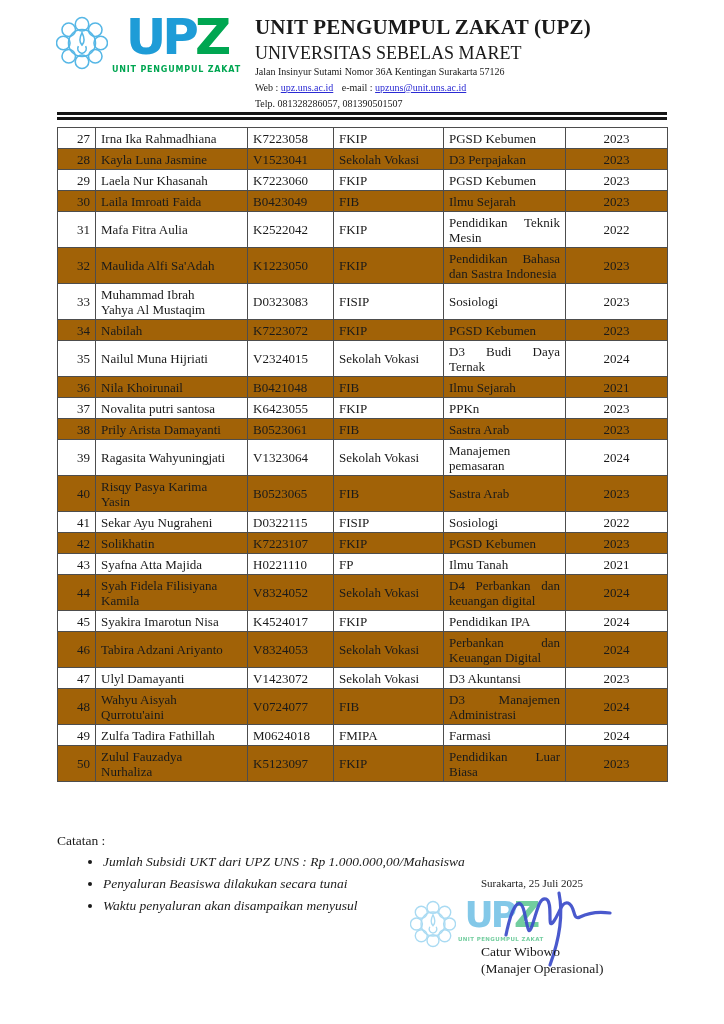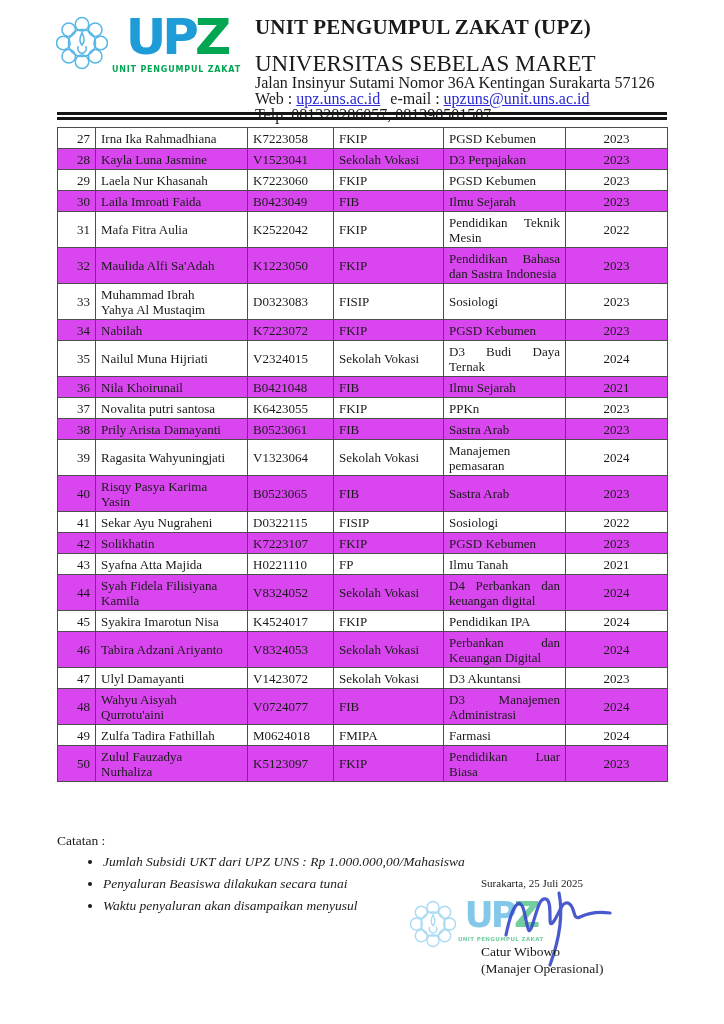--- a/index.html
+++ b/index.html
@@ -19,39 +19,39 @@
     font-size:50px;line-height:54px;letter-spacing:-4px;
   }
   .upz-letters .lu,.upz-letters .lp{color:#1e9cd7;}
   .upz-letters .lz{color:#00a651;}
   .upz-tagline{
     font-family:"DejaVu Sans", sans-serif;font-weight:bold;
     font-size:8px;letter-spacing:0.8px;color:#00a651;margin-top:1px;white-space:nowrap;
   }
   .header-text{padding-top:6px;}
   .org-name{font-size:21px;font-weight:bold;letter-spacing:0.2px;line-height:23px;}
-  .university{font-size:23px;line-height:20px;margin-top:15px;font-family:Liberation Serif, serif;}
-  .addr,.webline,.phone{font-size:16px;line-height:15px;margin-top:1px;}
+  .university{font-size:18px;line-height:20px;margin-top:4px;font-family:Liberation Serif, serif;}
+  .addr,.webline,.phone{font-size:10px;line-height:15px;margin-top:1px;}
   .weblink{color:#2a2ad4;text-decoration:underline;cursor:pointer;}
   .lbl-gap{margin-left:6px;margin-top:20px;}
   .divider{
     position:absolute;left:57px;right:57px;top:112px;height:2px;
     border-top:3px solid #151515;border-bottom:3px solid #151515;
   }
 
   
   table.students{
     position:absolute;left:57px;top:127px;width:610px;
     border-collapse:collapse;font-size:13px;table-layout:fixed;
   }
   table.students td{
     border:1px solid #4d4d4d;padding:2.5px 5px;line-height:15px;
     vertical-align:middle;overflow:hidden;
   }
-  tr.alt{background:#d946ef;}
+  tr.alt{background:#a16207;}
   td.c-no{text-align:right;vertical-align:bottom;}
   td.c-name{white-space:pre-line;}
   td.c-program{text-align:justify;}
   td.c-year{text-align:center;}
 
   
   .notes{position:absolute;left:57px;top:832px;font-size:13.5px;}
   .notes-title{line-height:18px;}
   .notes ul{margin:4px 0 0 0;padding-left:46px;}
   .notes li{font-style:italic;line-height:16px;margin-bottom:6px;}

